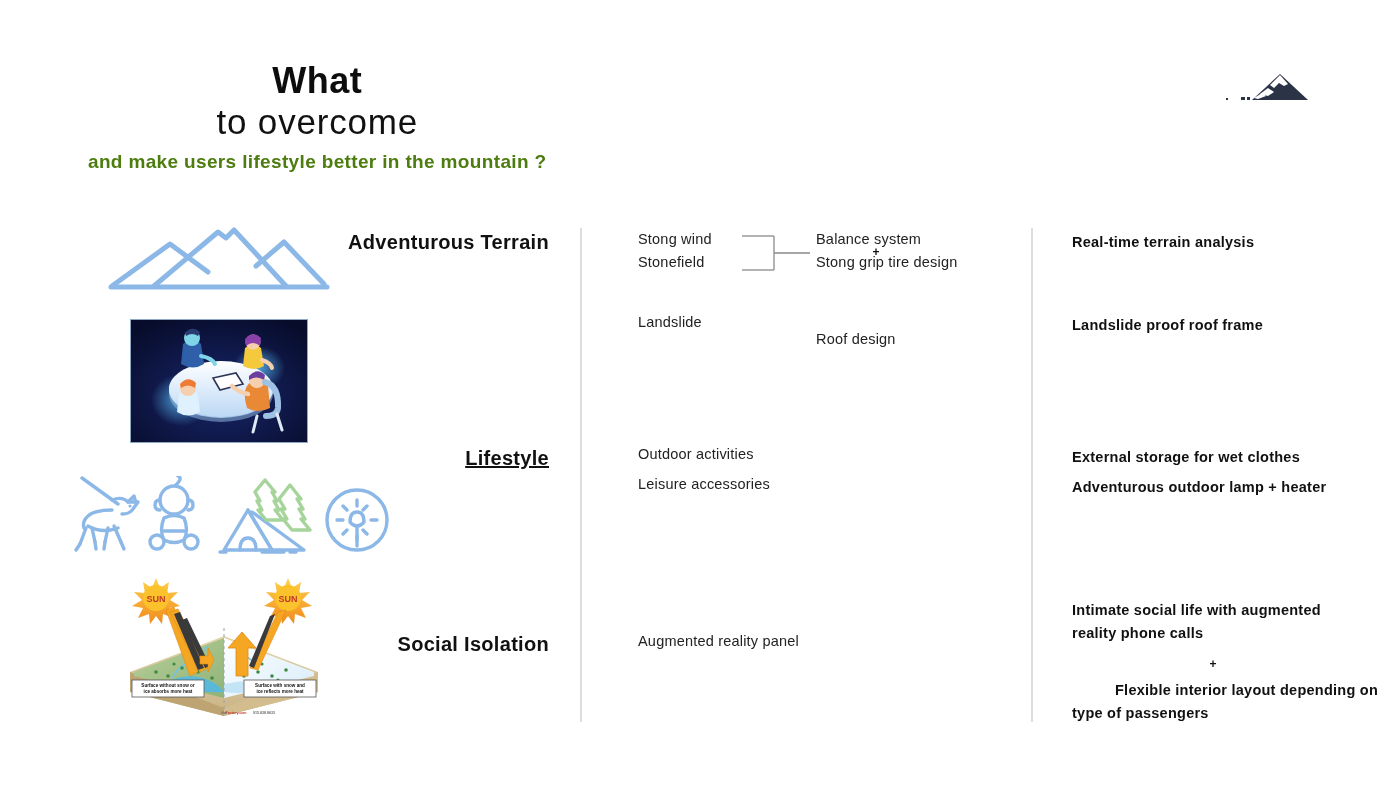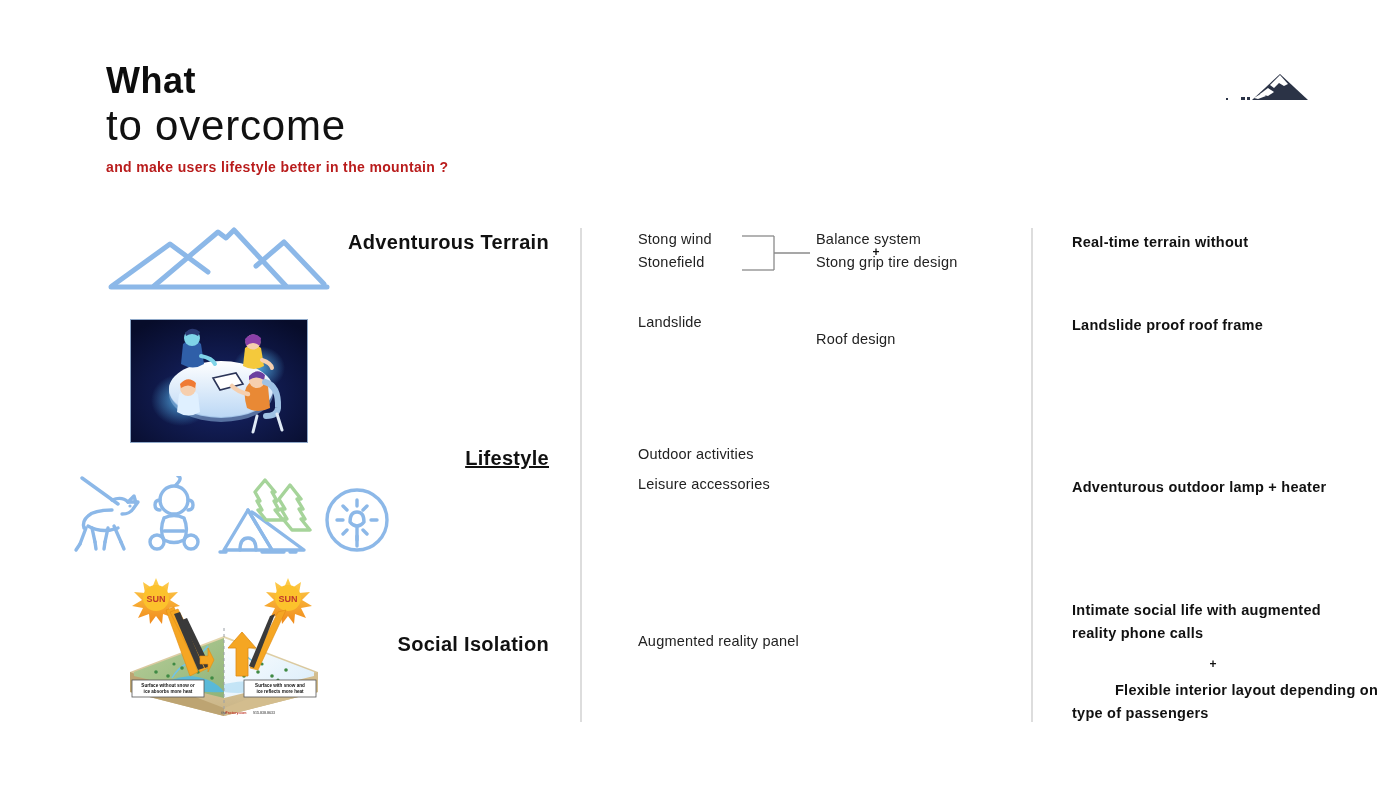--- a/index.html
+++ b/index.html
@@ -13,42 +13,42 @@
   }
 
   #slide {
     position: relative;
     width: 1400px;
     height: 800px;
     background: #ffffff;
   }
 
   
-  .header { position: absolute; left: 106px; top: 62px; }
+  .header { position: absolute; left: 88px; top: 62px; text-align: center; }
 
   .title-what {
     font-size: 36px;
     font-weight: 700;
     letter-spacing: 0.5px;
     color: #0d0d0d;
     line-height: 1.05;
   }
   .title-overcome {
-    font-size: 42px;
+    font-size: 35px;
     font-weight: 300;
     letter-spacing: 0.8px;
     color: #111111;
     line-height: 1.15;
     margin-top: 2px;
   }
   .title-sub {
-    font-size: 14px;
+    font-size: 19px;
     font-weight: 600;
     letter-spacing: 0.35px;
-    color: #b91c1c;
+    color: #4d7c0f;
     margin-top: 9px;
   }
 
   
   .logo { position: absolute; left: 1224px; top: 66px; width: 92px; height: 40px; }
 
   
   .divider {
     position: absolute;
     top: 228px;
@@ -375,31 +375,32 @@
         <path d="M33 4 V38"></path>
         <path d="M33 21 H69"></path>
       </g>
     </svg>
   </div>
 
   <div class="abs solution-text" style="left:816px; top:231px;">Balance system</div>
   <div class="abs plus-mark" style="left:816px; top:245px; width:120px;">+</div>
   <div class="abs solution-text" style="left:816px; top:254px;">Stong grip tire design</div>
 
-  <div class="abs result-text" style="left:1072px; top:231px;">Real-time terrain without</div>
+  <div class="abs result-text" style="left:1072px; top:231px;">Real-time terrain analysis</div>
 
   <div class="abs problem-text" style="left:638px; top:314px;">Landslide</div>
   <div class="abs solution-text" style="left:816px; top:331px;">Roof design</div>
   <div class="abs result-text" style="left:1072px; top:314px;">Landslide proof roof frame</div>
 
   <div class="abs section-label" style="left:249px; top:447px;text-decoration:underline;">Lifestyle</div>
 
   <div class="abs problem-text" style="left:638px; top:446px;">Outdoor activities</div>
   <div class="abs problem-text" style="left:638px; top:476px;">Leisure accessories</div>
 
+  <div class="abs result-text" style="left:1072px; top:446px;">External storage for wet clothes</div>
   <div class="abs result-text" style="left:1072px; top:476px;">Adventurous outdoor lamp + heater</div>
 
   <div class="abs section-label" style="left:249px; top:633px;">Social Isolation</div>
 
   <div class="abs problem-text" style="left:638px; top:633px;">Augmented reality panel</div>
 
   <div class="abs result-text" style="left:1072px; top:599px;">Intimate social life with augmented</div>
   <div class="abs result-text" style="left:1072px; top:622px;">reality phone calls</div>
   <div class="abs plus-mark" style="left:1072px; top:657px; width:282px;">+</div>
   <div class="abs result-text" style="left:1072px; top:679px;margin-left:43px;">Flexible interior layout depending on</div>

